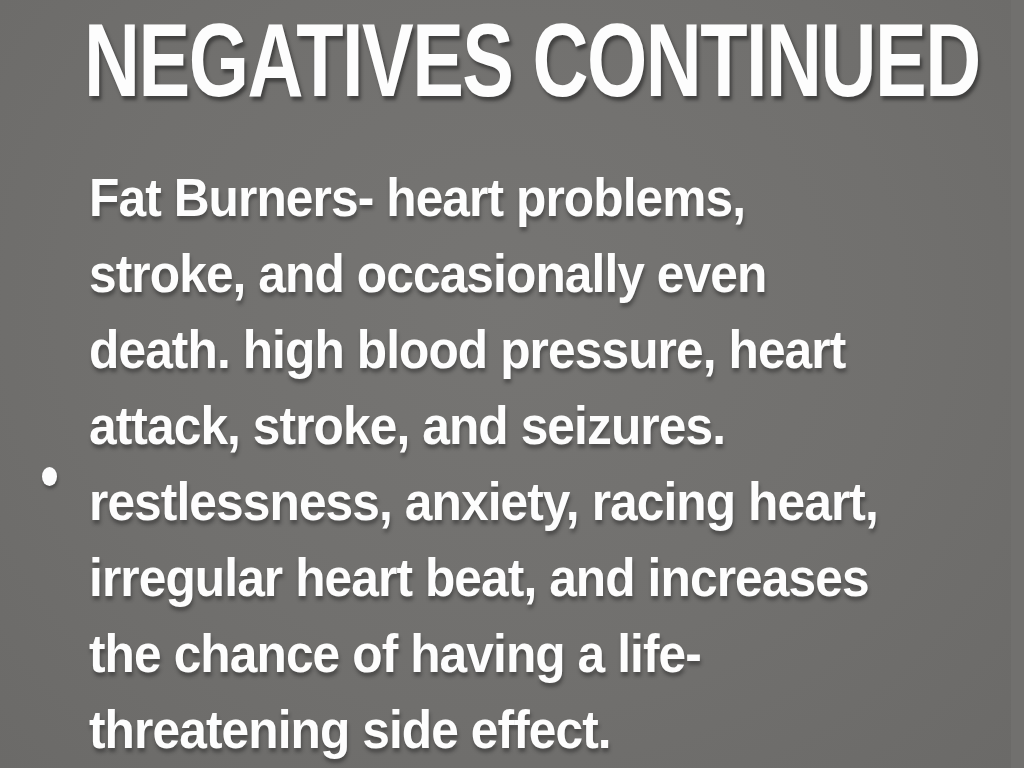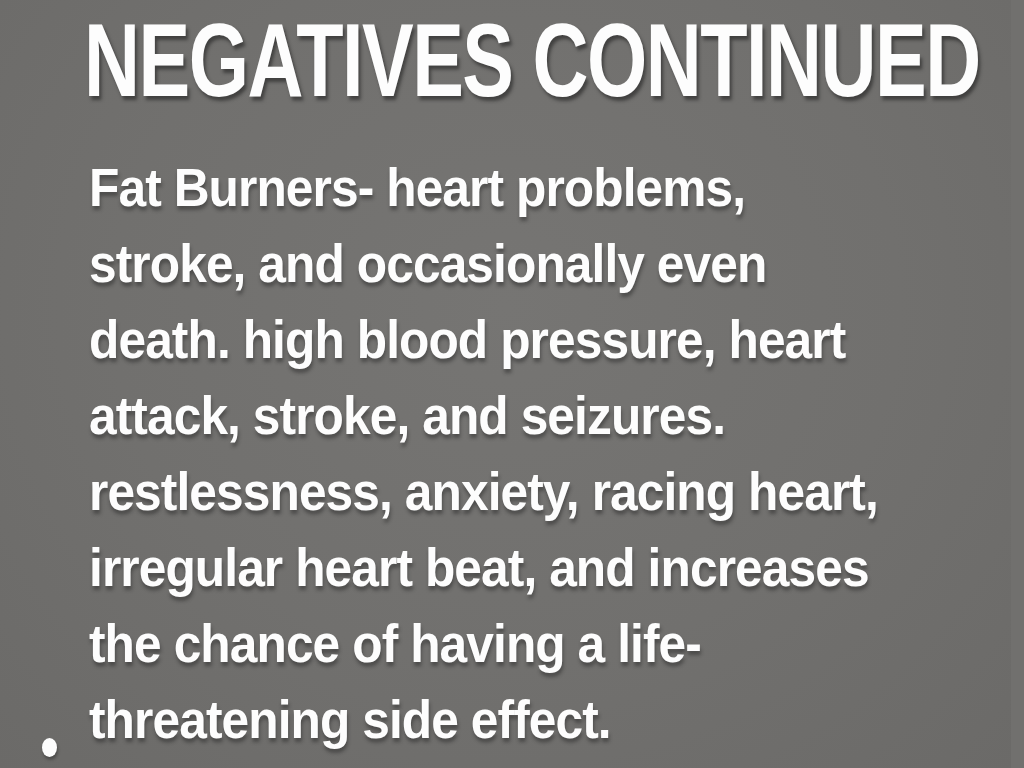--- a/index.html
+++ b/index.html
@@ -34,24 +34,24 @@
     letter-spacing: -2px;
     color: #fdfdfd;
     transform: scaleX(0.76) scaleY(1.02);
     transform-origin: left top;
     text-shadow: 3px 4px 4px rgba(25,25,25,0.55);
   }
 
   .bullet-row {
     position: absolute;
     left: 42px;
-    top: 149px;
+    top: 159px;
     width: 960px;
     display: flex;
-    align-items: flex-end;
+    align-items: center;
   }
 
   .bullet-marker {
     flex: 0 0 auto;
     width: 15px;
     height: 19px;
     margin-top: 27px;
     margin-right: 32px;
     border-radius: 50%;
     background: #fdfdfd;

